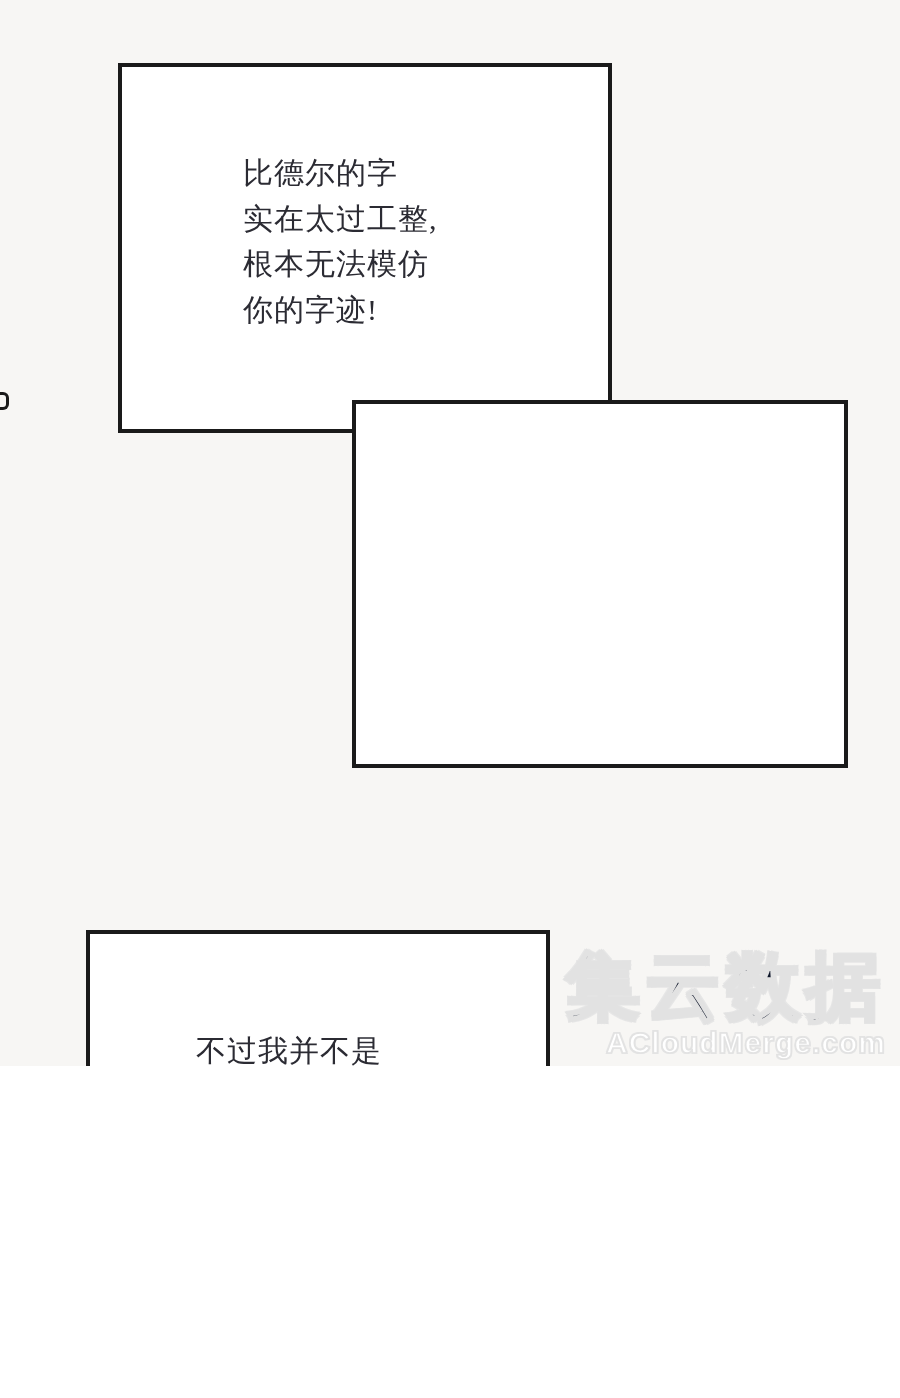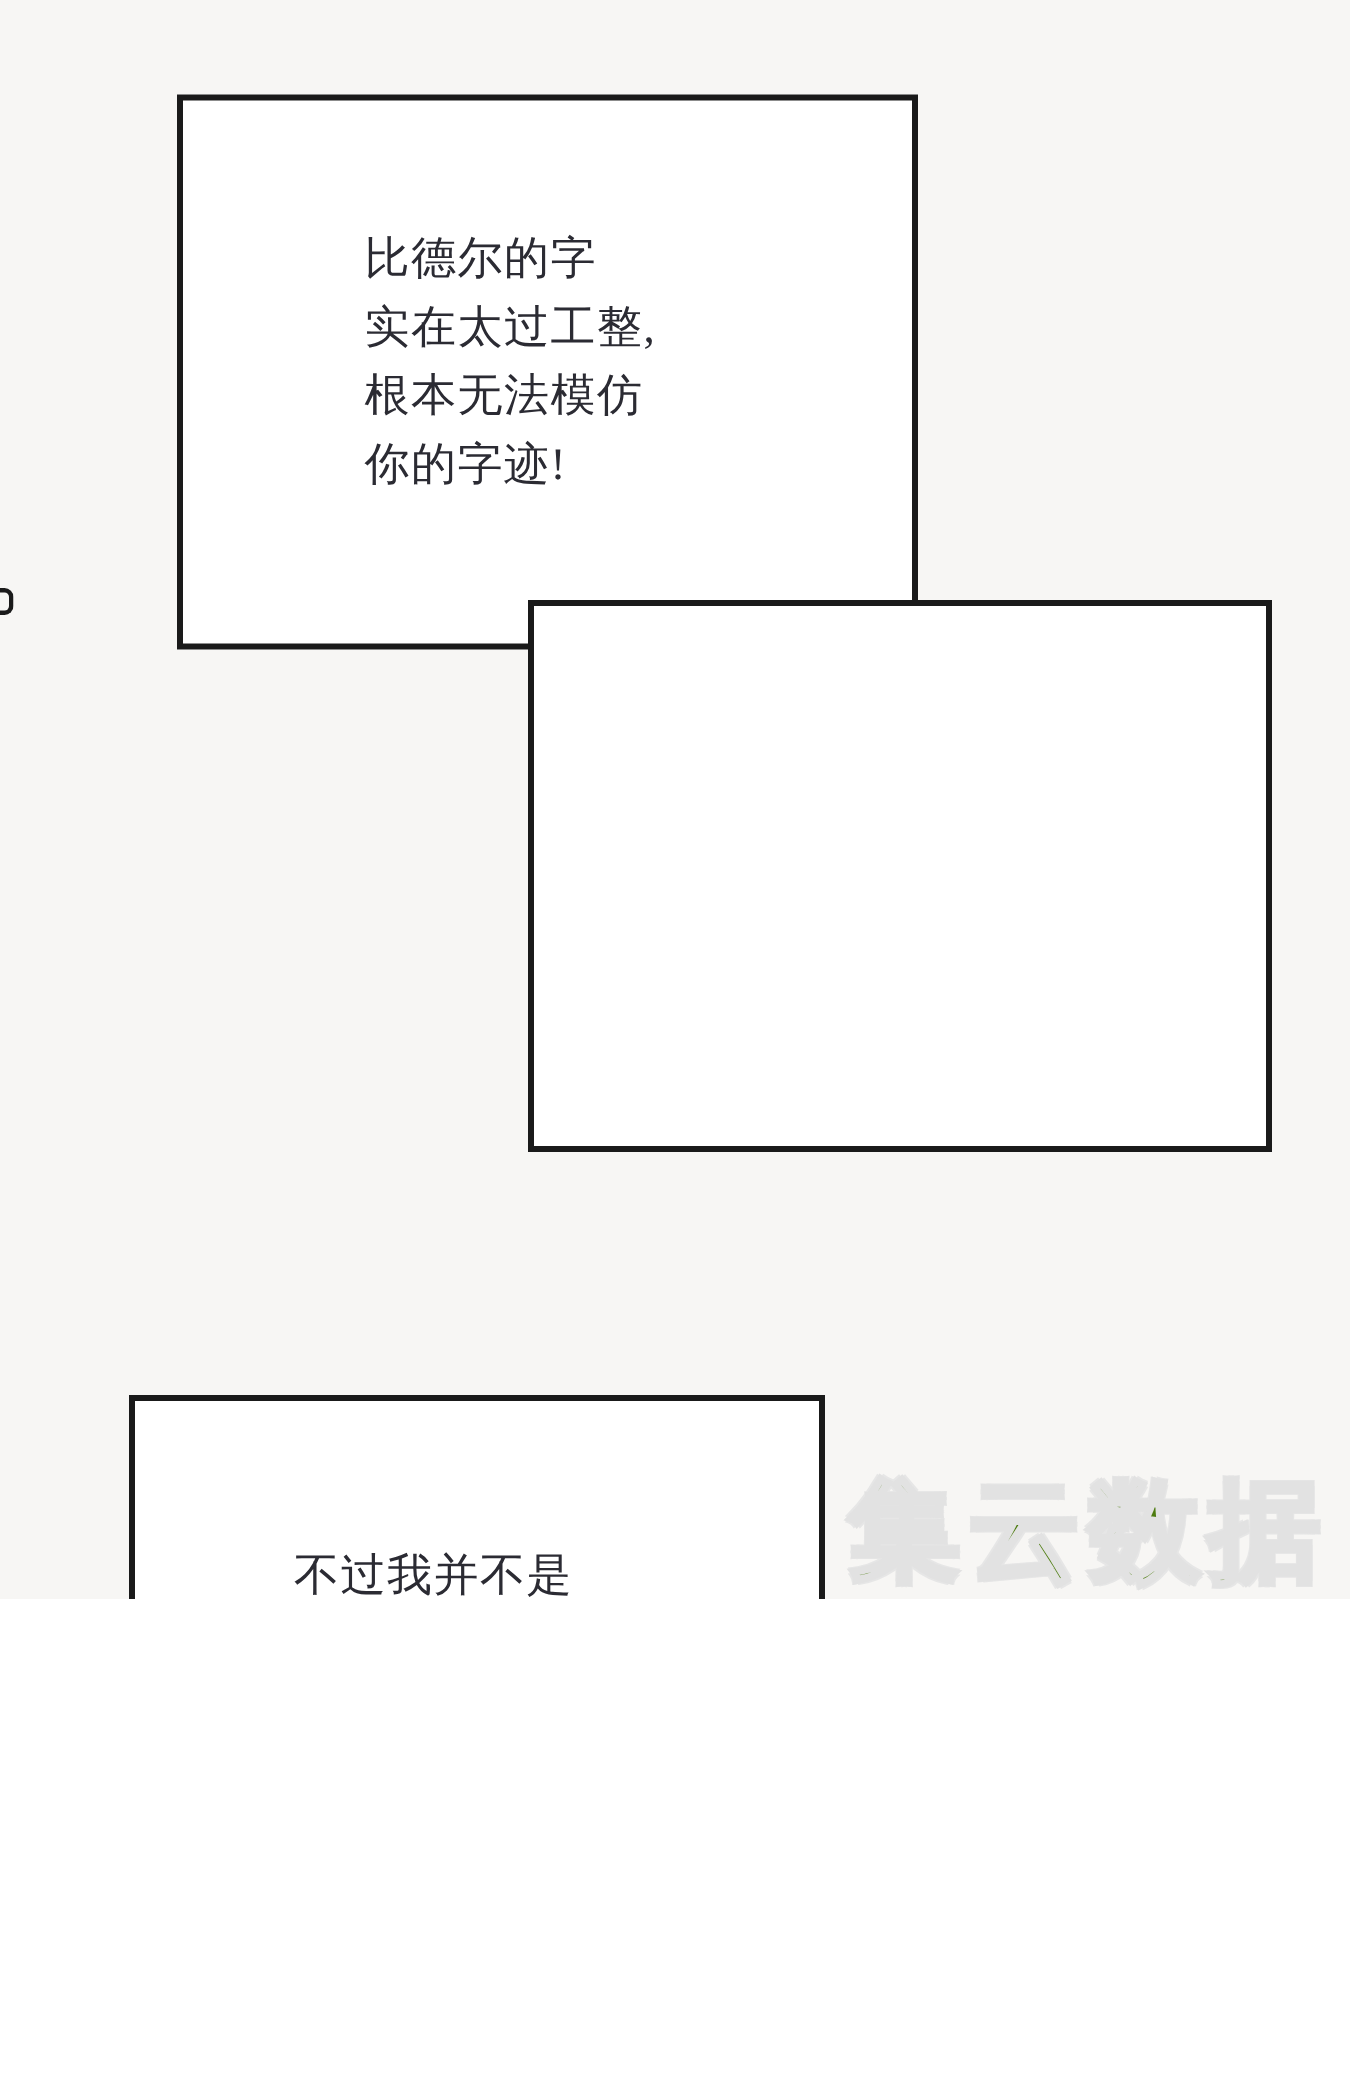--- a/index.html
+++ b/index.html
@@ -109,21 +109,21 @@
     right: 14px;
     bottom: 8px;
     text-align: right;
     user-select: none;
     pointer-events: none;
   }
   #watermark-cn {
     font-size: 74px;
     font-weight: bold;
     letter-spacing: 6px;
-    color: #4d7c0f;
+    color: #0f172a;
     -webkit-text-stroke: 3px #e2e2e2;
     text-shadow:
       -2px -2px 0 #e6e6e6,
        2px -2px 0 #e6e6e6,
       -2px  2px 0 #e6e6e6,
        2px  2px 0 #e6e6e6;
     line-height: 1;
     font-family: "Liberation Sans", sans-serif;
   }
   #watermark-en {
@@ -161,15 +161,16 @@
 
   <div class="box" id="box3"></div>
   <div class="box-text" id="box3-text">不过我并不是
 在描述你的字
 比德尔的字。</div>
 
   <div class="box" id="box4"></div>
 
   <div id="watermark">
     <div id="watermark-cn">集云数据</div>
+    <div id="watermark-en">ACloudMerge.com</div>
   </div>
 
 </div>
 
 </body></html>

